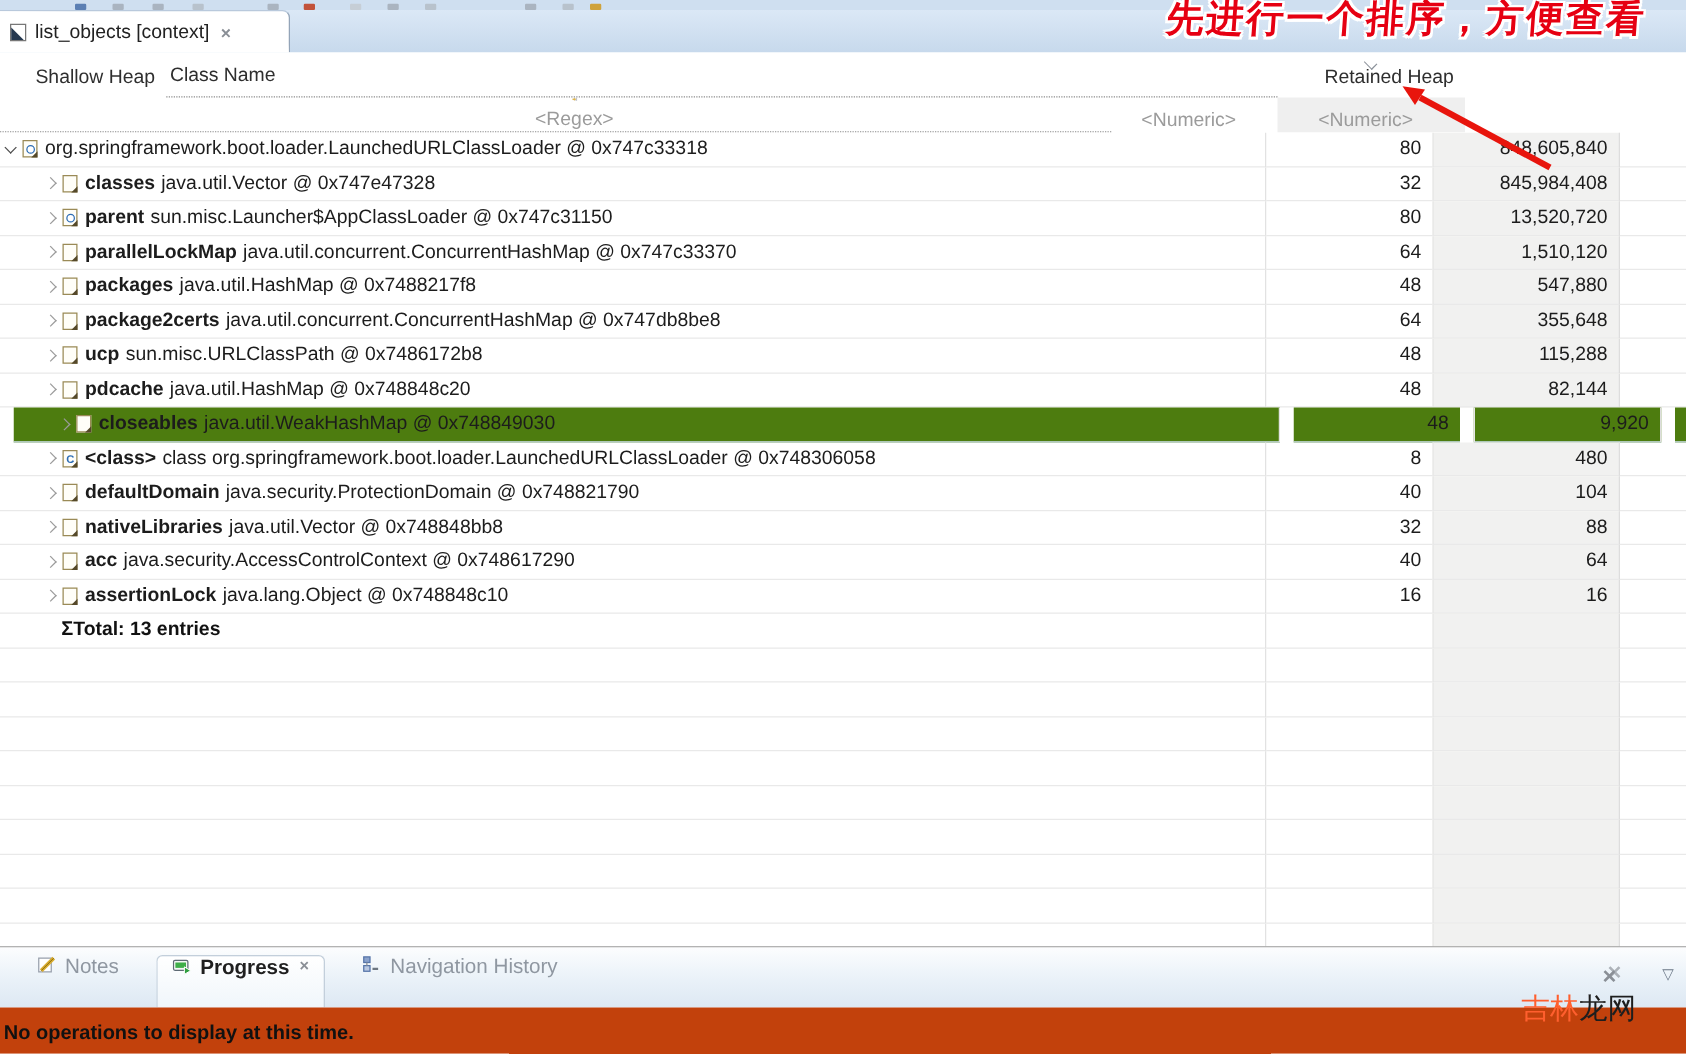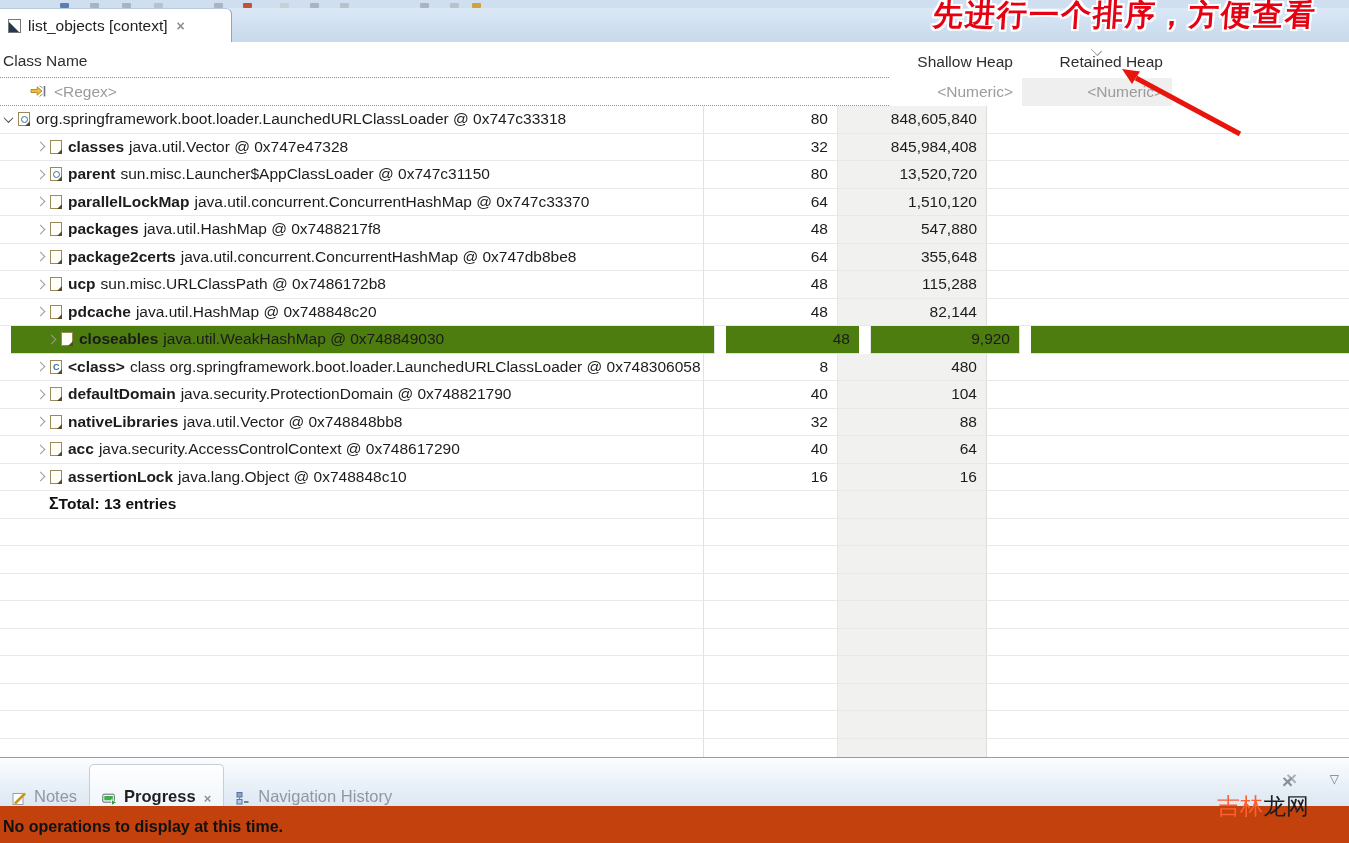--- a/index.html
+++ b/index.html
@@ -28,31 +28,31 @@
   .hc1 { width:889px; padding-left:3px; border-bottom:1px dotted #8d8d8d; }
   .hc2 { width:133px; justify-content:flex-end; padding-right:9px; }
   .hc3 { width:150px; justify-content:flex-end; padding-right:9px; position:relative; }
   .hc4 { flex:1; }
   .sortchev { position:absolute; top:4px; left:50%; margin-left:-5px; width:9px; height:9px;
               border-right:1.6px solid #8a9099; border-bottom:1.6px solid #8a9099;
               transform:rotate(45deg) scale(1,.7); }
 
   
   .frow { position:absolute; top:78px; left:0; width:100%; height:28px; display:flex; font-size:15.5px; color:#9b9b9b; }
-  .fc { display:flex; align-items:center; }
+  .fc { display:flex; align-items:center;flex-direction:column; }
   .fc1 { width:889px; padding-left:30px; gap:6px; border-bottom:1px dotted #8d8d8d; }
   .fc2 { width:133px; justify-content:flex-end; padding-right:9px; }
   .fc3 { width:150px; justify-content:flex-end; padding-right:9px; background:#efefef; }
   .fc4 { flex:1; }
 
   
   .tbody { position:absolute; top:106px; left:0; width:100%; height:651px; overflow:hidden; background:#fff; }
   .trow { display:flex; height:27.5px; font-size:15.5px; color:#1c1c1c; }
   .c { border-bottom:1px solid #e9e9e9; display:flex; align-items:center; }
-  .c1 { width:704px; border-right:1px solid #e2e2e2; overflow:hidden; white-space:nowrap; }
+  .c1 { width:1013px; border-right:1px solid #e2e2e2; overflow:hidden; white-space:nowrap; }
   .c2 { width:133px; justify-content:flex-end; padding-right:9px; }
   .c3 { width:150px; justify-content:flex-end; padding-right:9px; background:#f1f1f0; border-left:1px solid #e6e6e6; border-right:1px solid #dddddd; }
   .c4 { flex:1; }
   .trow.selected .c { background:#4d7c0f; border-bottom-color:#cfe2f2;margin-left:11px; }
   .fname { font-weight:bold; margin-right:5px; }
 
   .chev { display:inline-block; width:7px; height:7px; flex-shrink:0;
           border-right:1.6px solid #9b9b9b; border-bottom:1.6px solid #9b9b9b;
           transform:rotate(-45deg); }
   .chev-e { border-color:#4a4a4a; transform:rotate(45deg) translate(-1px,-1px); }
@@ -65,21 +65,21 @@
                                border:1.6px solid #2e6db4; border-radius:50%; background:#fff; }
   .pgicon.class::after { content:'C'; position:absolute; left:2px; top:1px; font-size:9px; font-weight:bold; color:#2e6db4; }
 
   .sigma { font-weight:bold; font-size:16px; margin-left:49px; color:#111; }
   .total-label { font-weight:bold; color:#111; }
 
   
   .bdivider { position:absolute; top:757px; left:0; width:100%; height:1px; background:#9b9b9b; }
   .btabbar { position:absolute; top:758px; left:0; width:100%; height:48px;
              background:linear-gradient(#fcfdfe,#e9f1f8 55%, #dde8f3); display:flex; align-items:flex-end; }
-  .btab { display:flex; align-items:flex-end; gap:7px; height:42px; padding:0 12px; font-size:16.5px; color:#8f97a1; }
+  .btab { display:flex; align-items:flex-start; gap:7px; height:42px; padding:0 12px; font-size:16.5px; color:#8f97a1;margin-left:18px; }
   .btab.active { background:linear-gradient(#ffffff,#f0f6fb); border:1px solid #c3cfdb; border-bottom:none;
                  border-radius:5px 5px 0 0; color:#1f1f1f; font-weight:bold; }
   .btab .bicon { display:inline-flex; width:15px; height:15px; }
   .btab-close { font-size:13px; font-weight:bold; color:#8a8f96; margin-left:1px; }
   .clear-icon { position:absolute; right:46px; top:12px; width:22px; height:20px; color:#8a8f96; }
   .clear-icon span { position:absolute; font-size:19px; font-weight:bold; }
   .clear-icon span:first-child { left:5px; top:-2px; opacity:.65; }
   .clear-icon span:last-child { left:1px; top:1px; }
   .menu-chevron { position:absolute; right:10px; top:14px; font-size:12px; color:#6d7988; }
   .bcontent { position:absolute; top:806px; left:0; width:100%; height:37px; background:#c2410c; }
@@ -117,22 +117,22 @@
 
   <div class="tabbar">
     <div class="etab">
       <span class="tabicon"></span>
       <span class="etab-title">list_objects [context]</span>
       <span class="etab-close">×</span>
     </div>
   </div>
 
   <div class="thead">
+    <div class="hc hc2">Shallow Heap</div>
     <div class="hc hc1">Class Name</div>
-    <div class="hc hc2">Shallow Heap</div>
     <div class="hc hc3">
       <span class="sortchev"></span>
       <span>Retained Heap</span>
     </div>
     <div class="hc hc4"></div>
   </div>
 
   <div class="frow">
     <div class="fc fc1">
       <svg width="18" height="13" viewBox="0 0 18 13">

